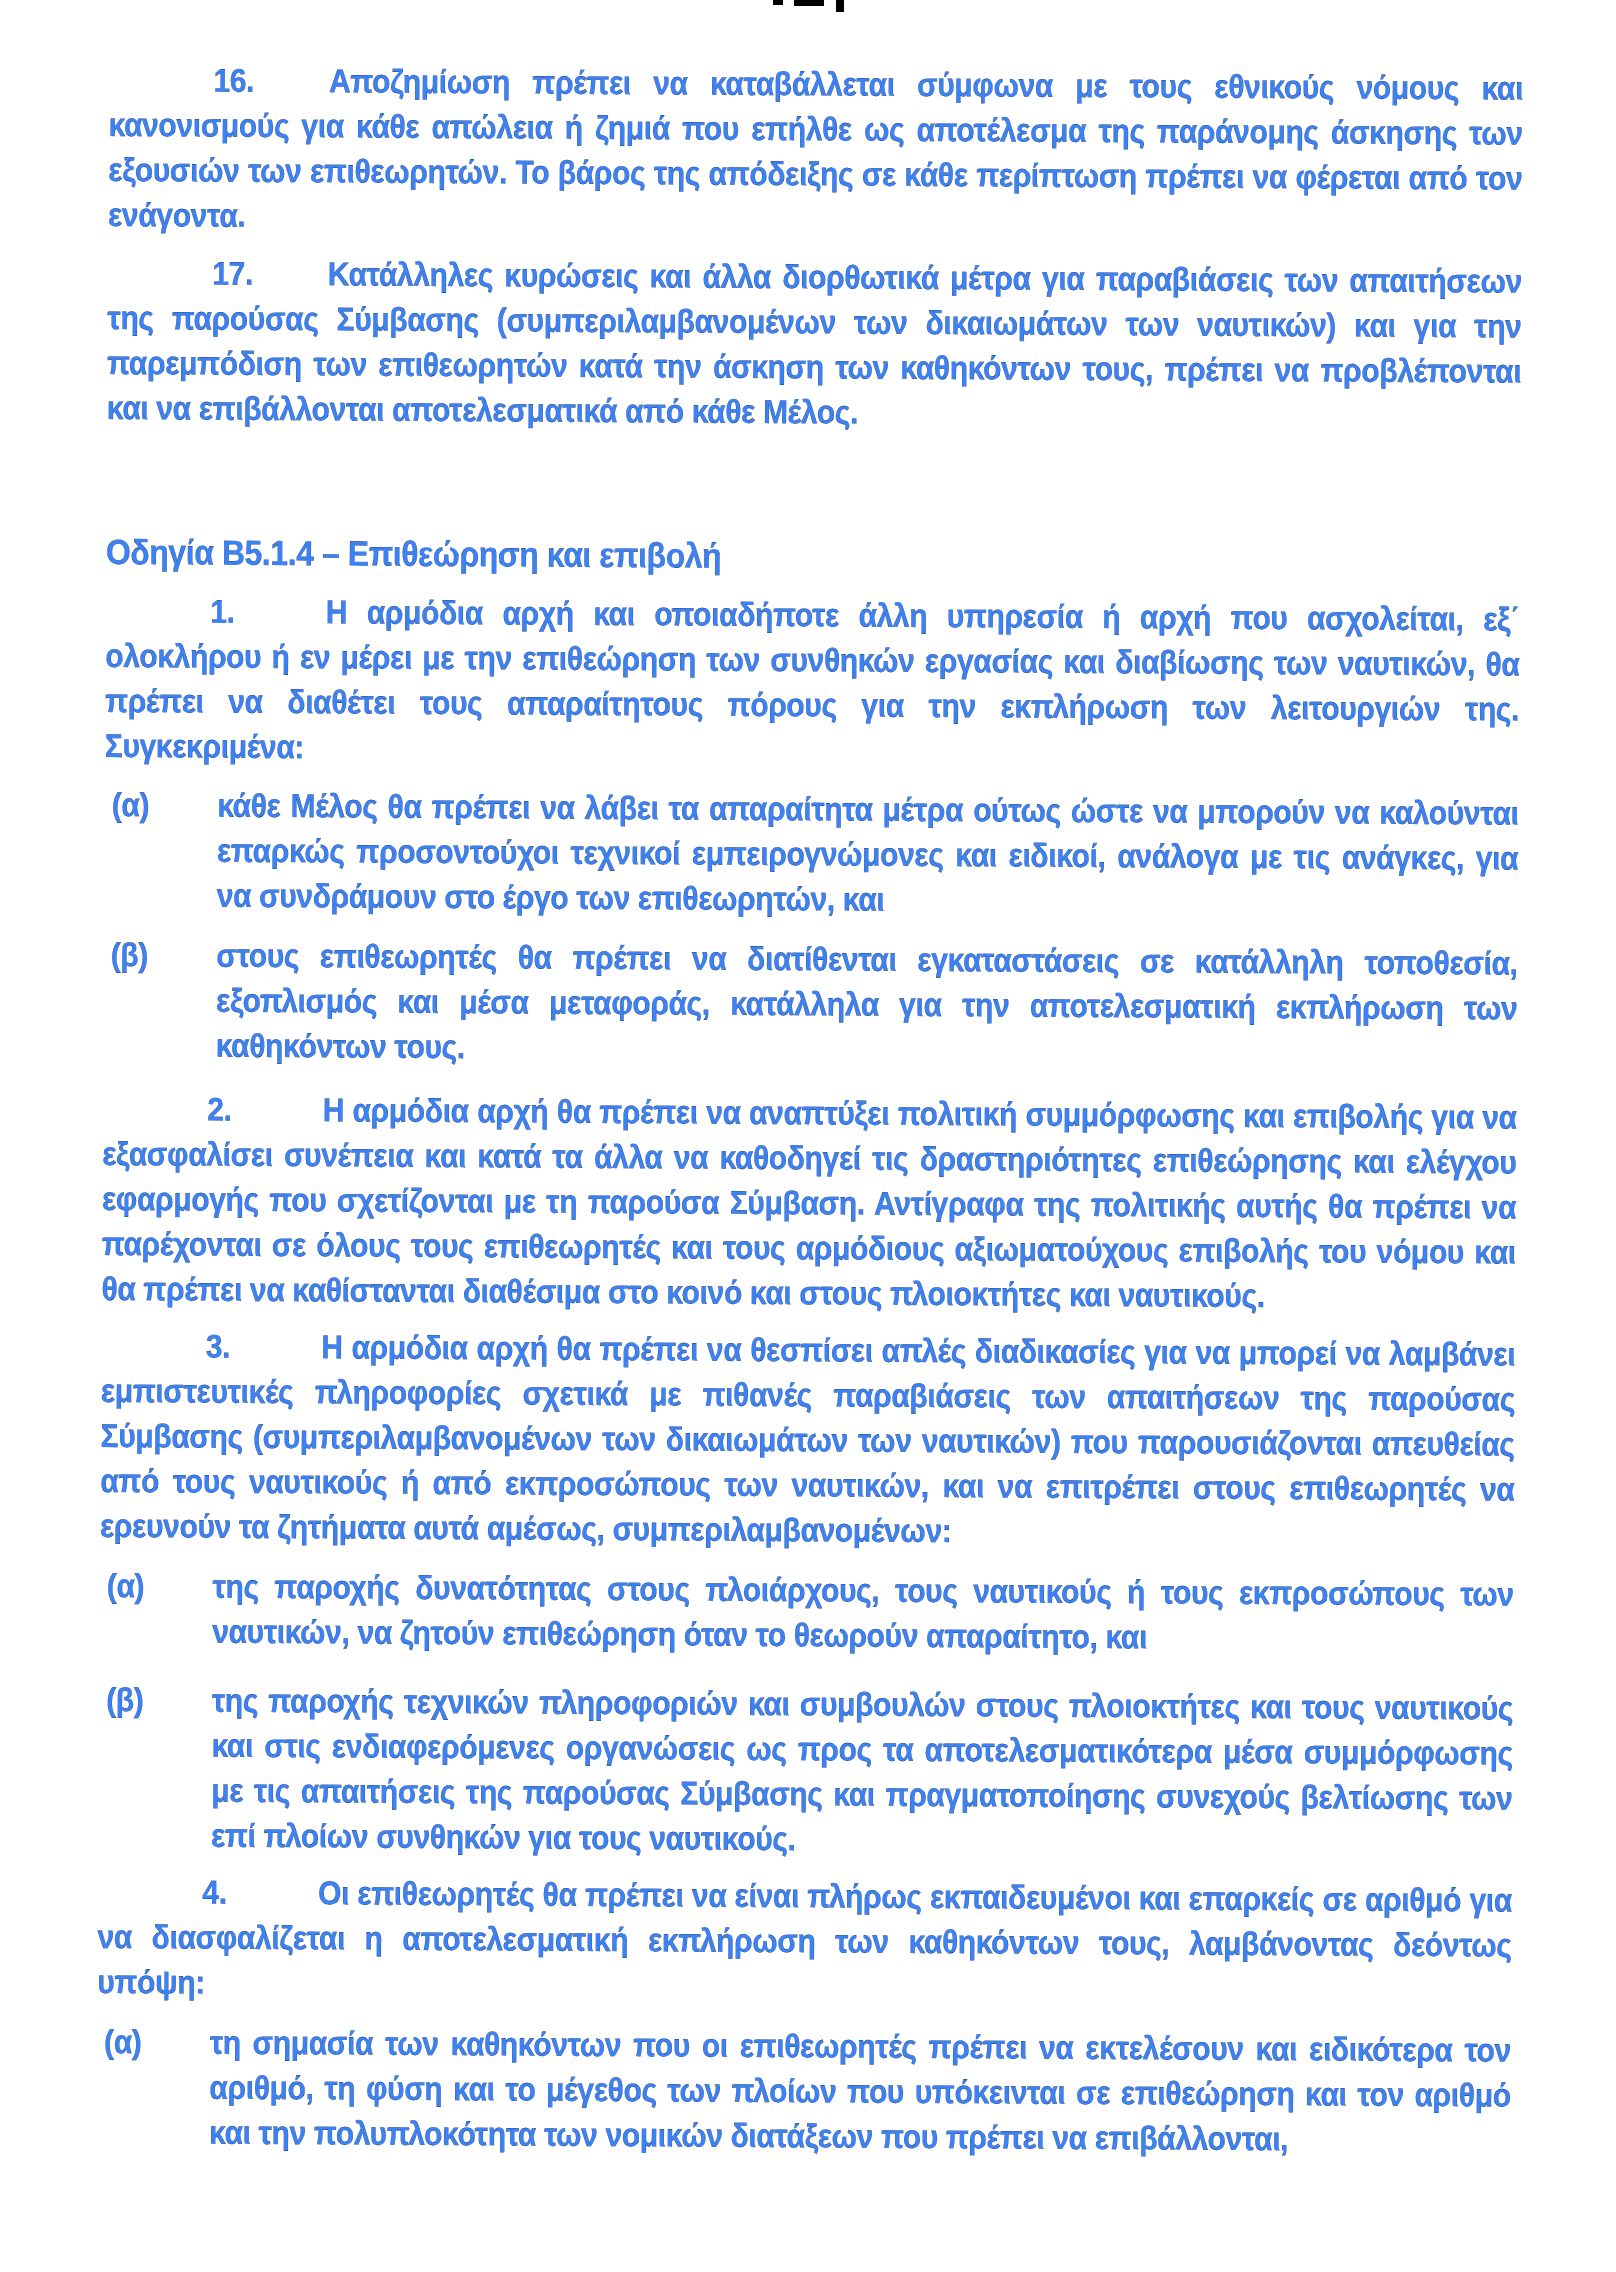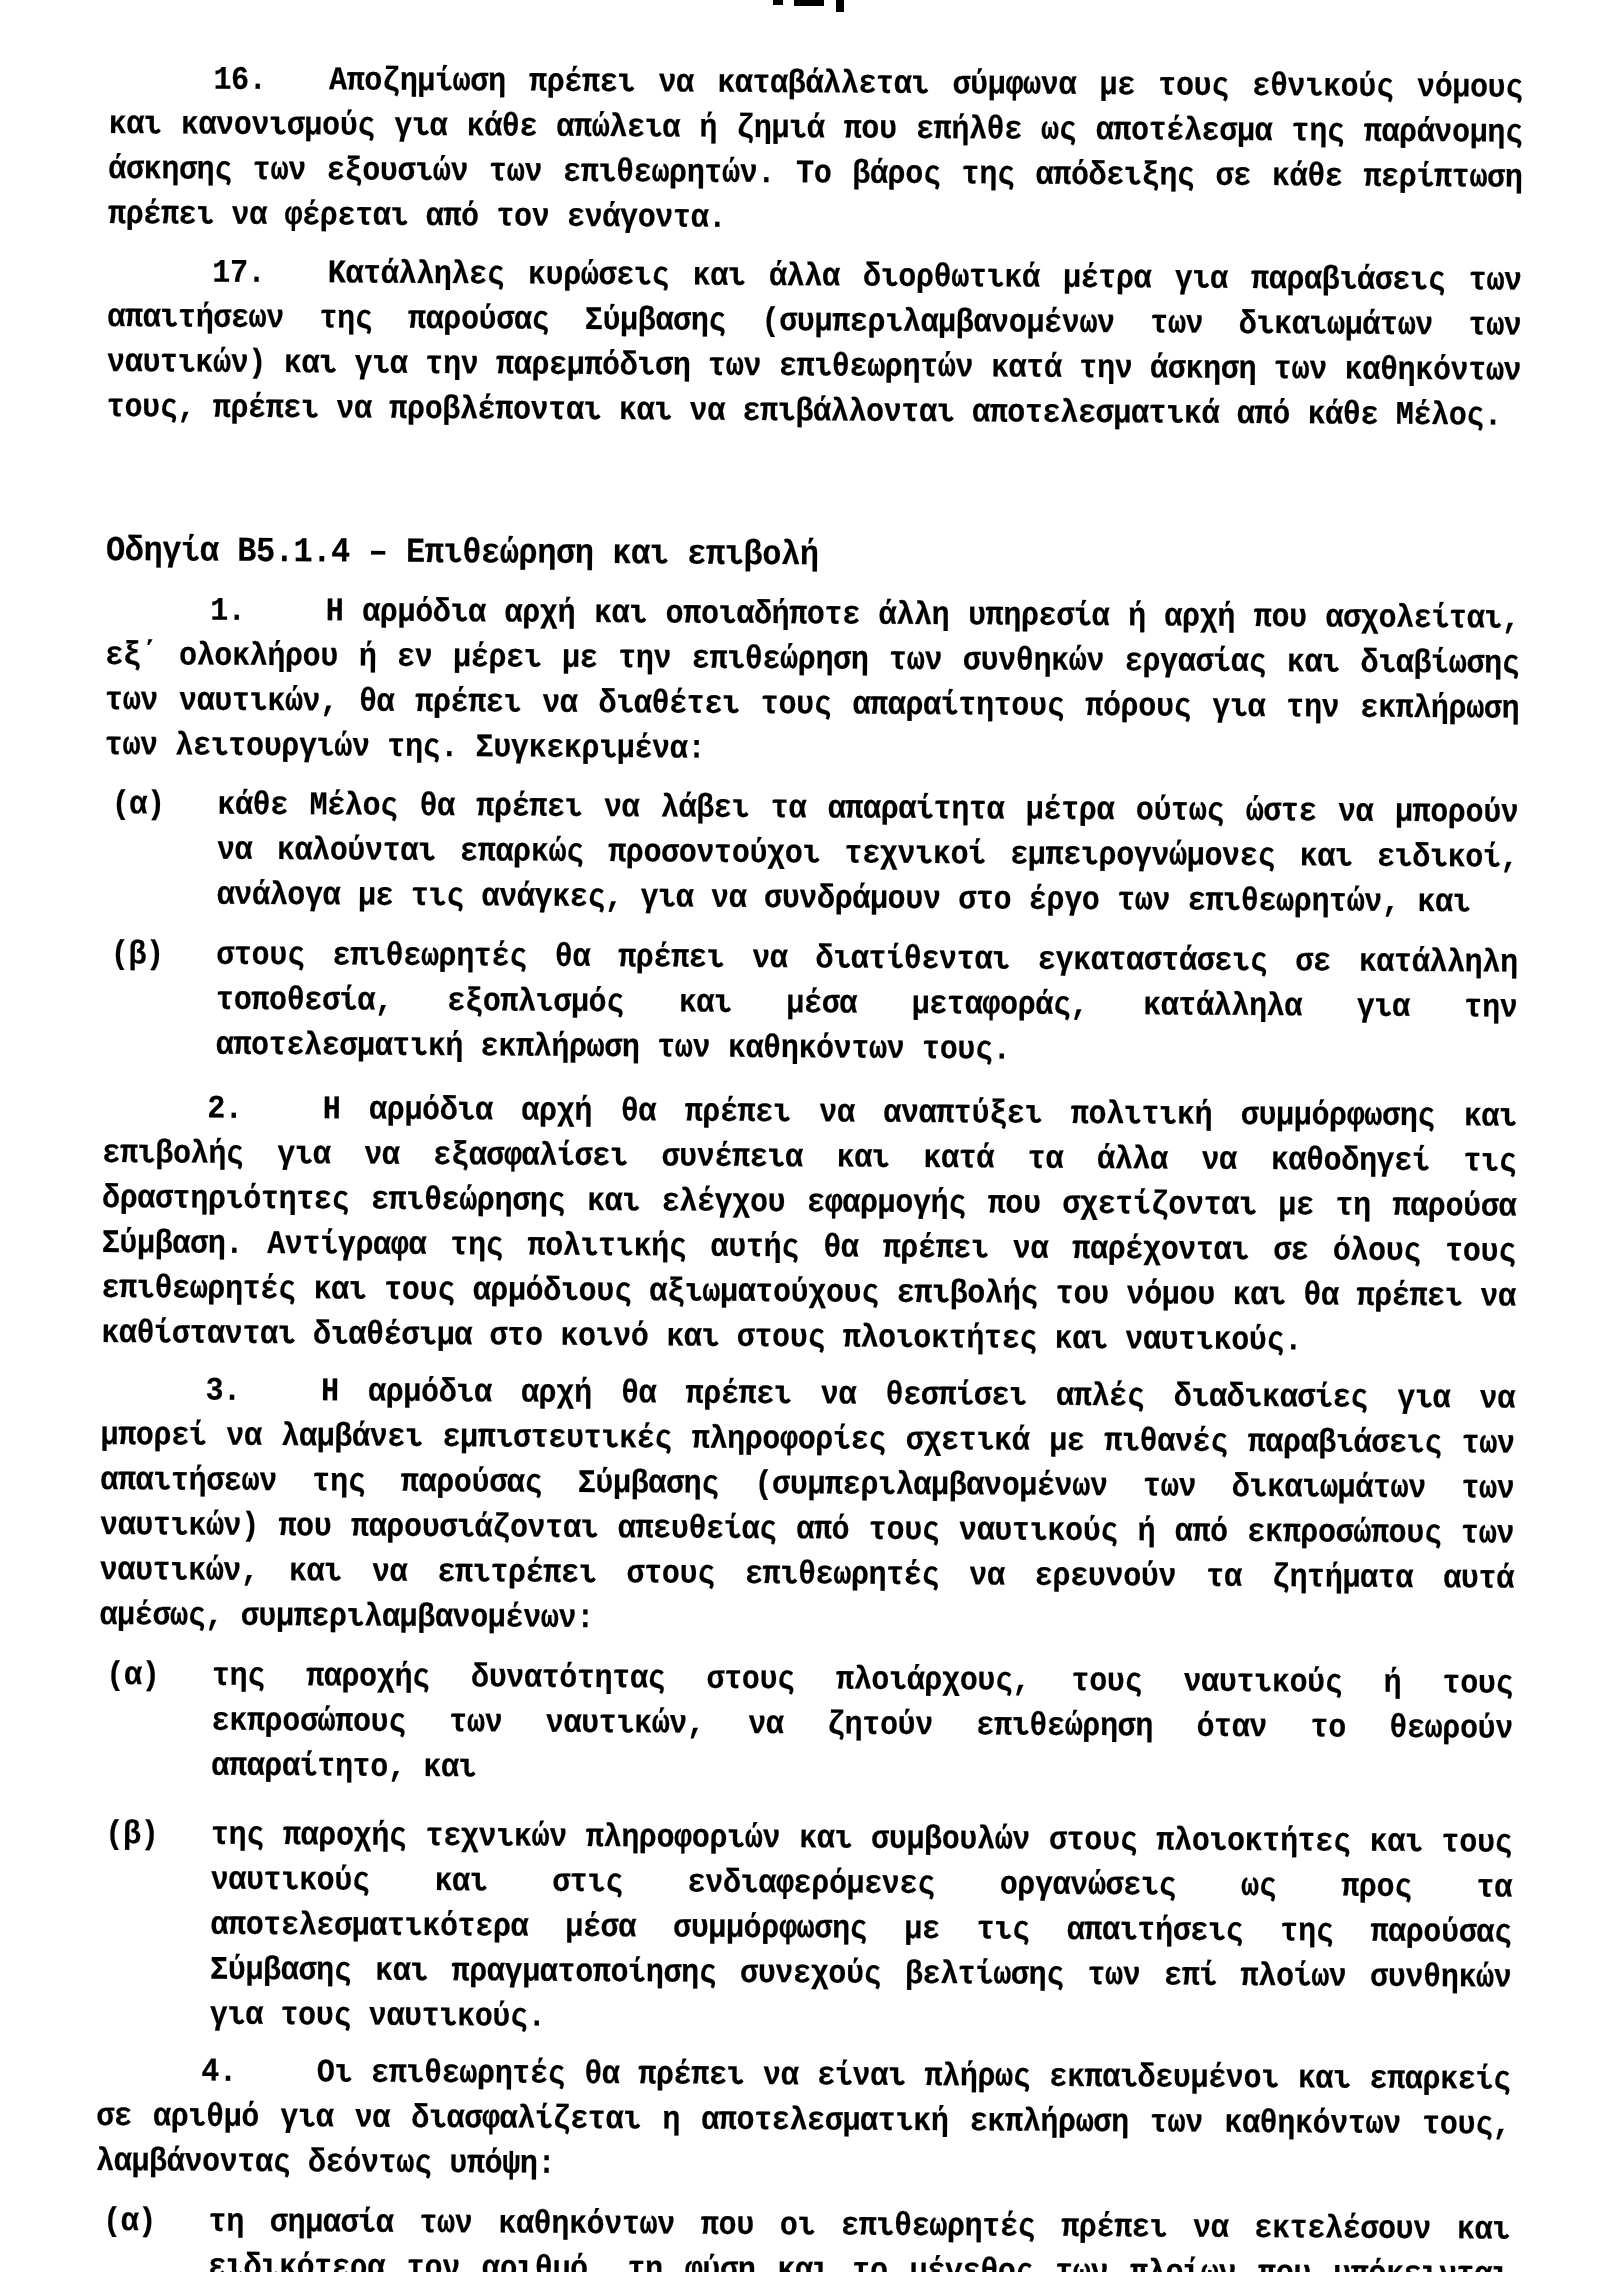--- a/index.html
+++ b/index.html
@@ -10,22 +10,22 @@
   body {
     width: 1616px;
     height: 2273px;
     overflow: hidden;
   }
   .page {
     position: relative;
     width: 1616px;
     height: 2273px;
     background: #ffffff;
-    color: #000000;
-    font-family: Liberation Mono, monospace;
+    color: #3b82f6;
+    font-family: Liberation Sans, sans-serif;
   }
   
   .frag {
     position: absolute;
     background: #000;
   }
   .frag.f1 { left: 773px;  top: 0; width: 9.5px; height: 4.8px; }
   .frag.f2 { left: 794px; top: 0; width: 30px; height: 6.3px; }
   .frag.f3 { left: 836px; top: 0; width: 8px; height: 12px; }
 

